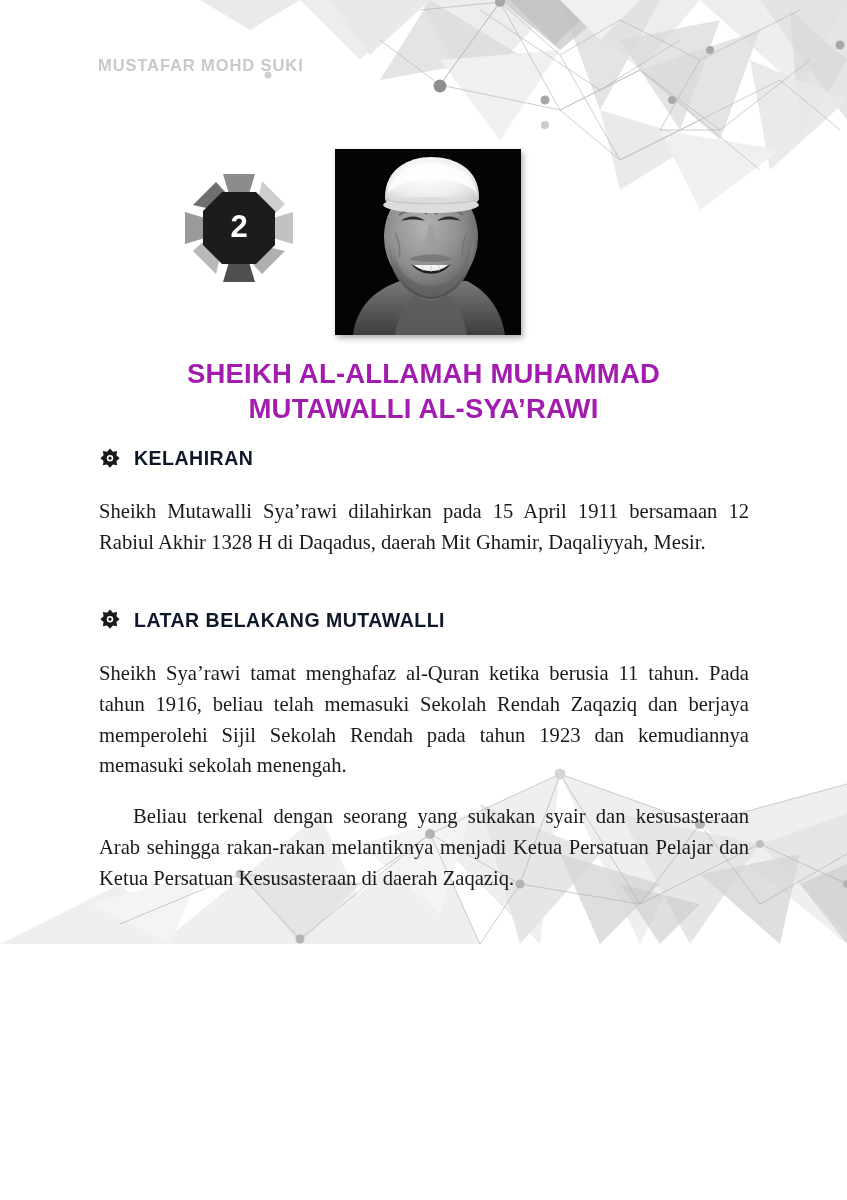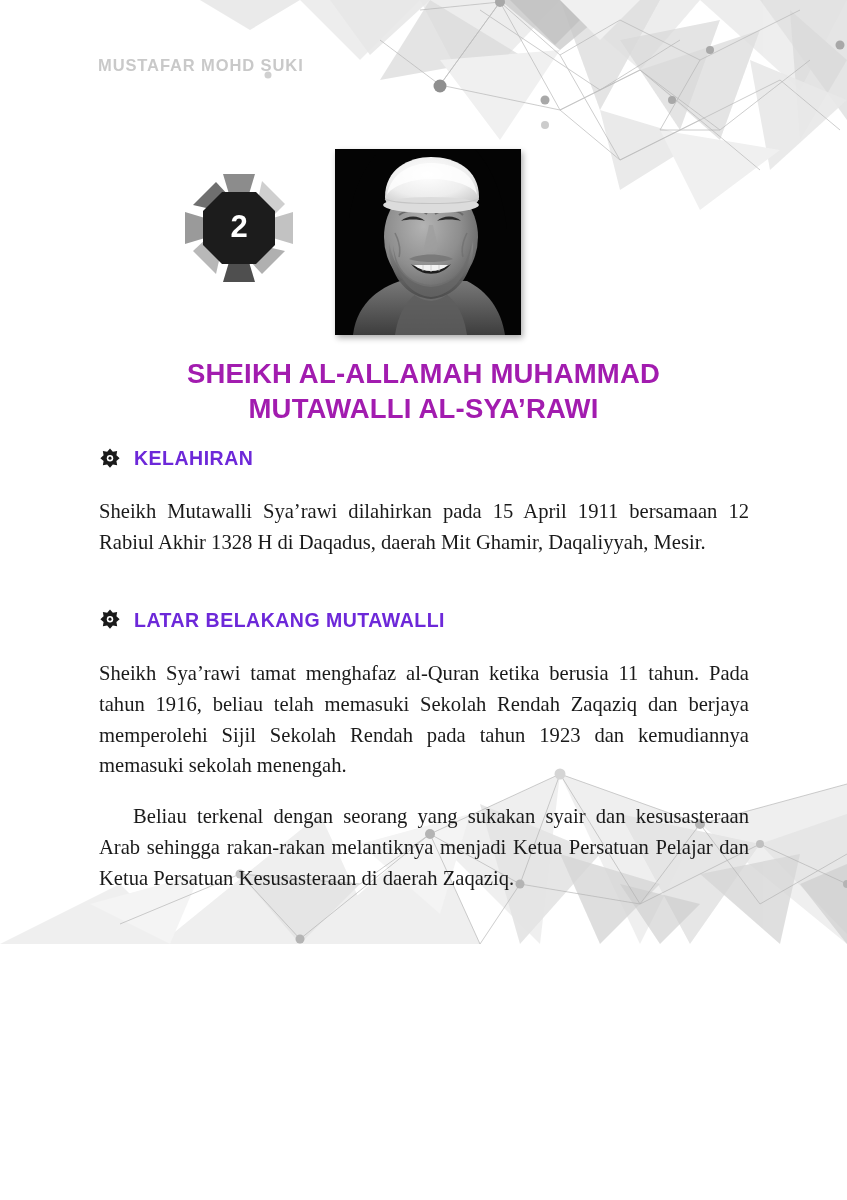--- a/index.html
+++ b/index.html
@@ -96,21 +96,21 @@
     width: 650px;
   }
 
   .section-heading {
     display: flex;
     align-items: center;
     gap: 13px;
     font-size: 19.5px;
     font-weight: 700;
     letter-spacing: 0.5px;
-    color: #6d28d9;
+    color: #0f172a;
   }
   .ornament {
     flex: 0 0 auto;
     width: 22px;
     height: 22px;
     display: block;
   }
   .sec-1 { margin-top: 0; }
   .sec-2 { margin-top: 51px; }
   .sec-3 { margin-top: 54px; font-style: italic; }

